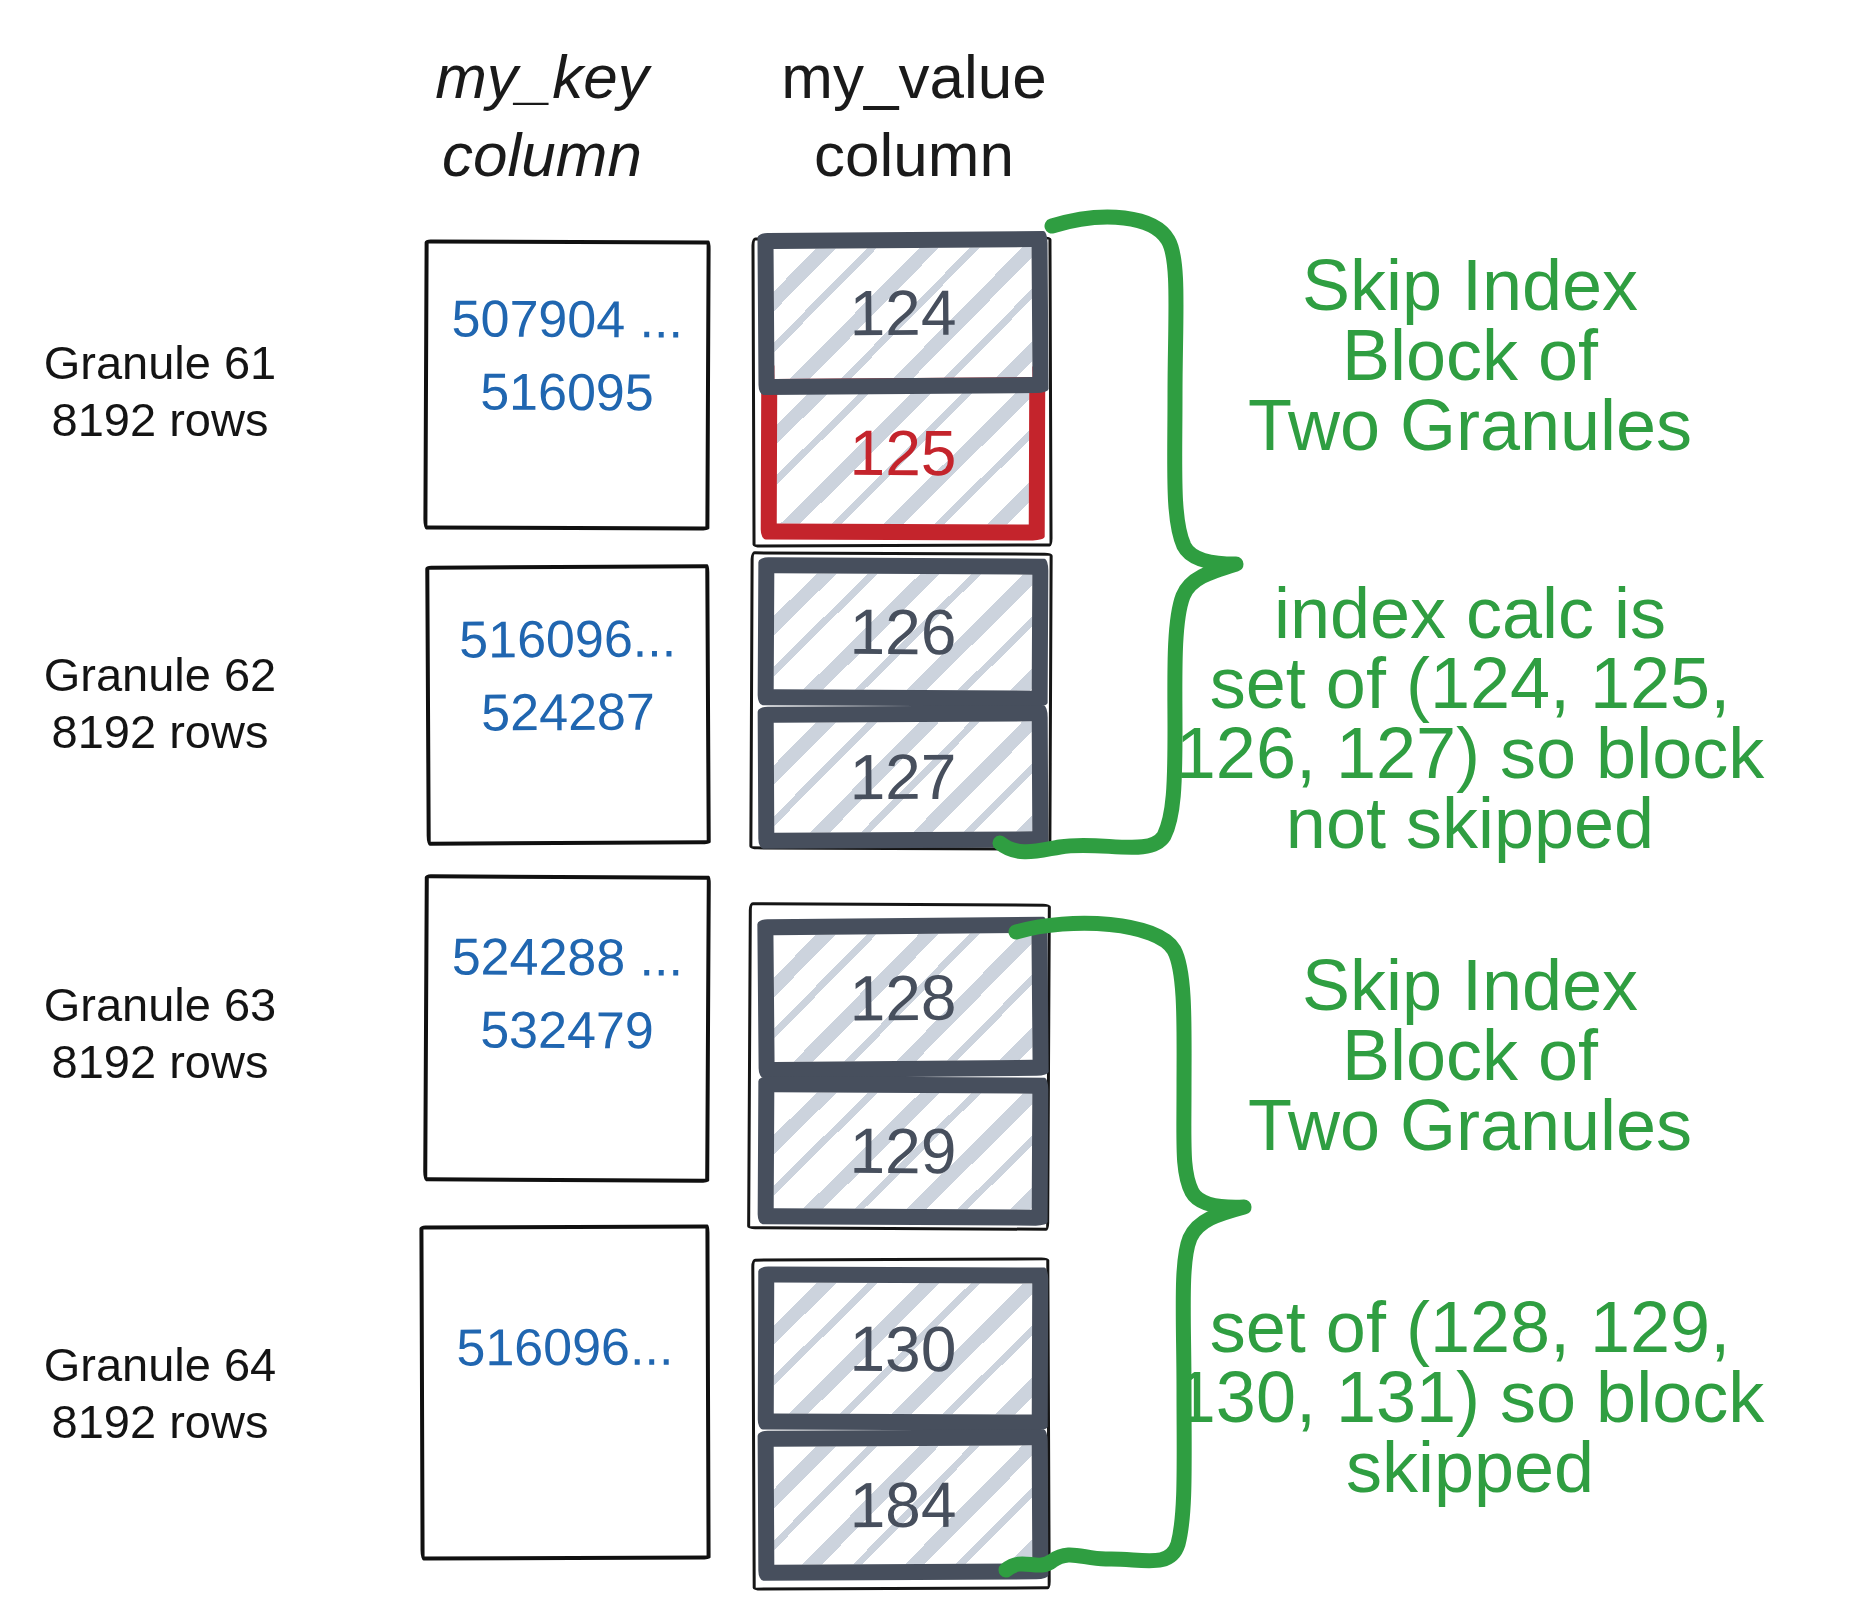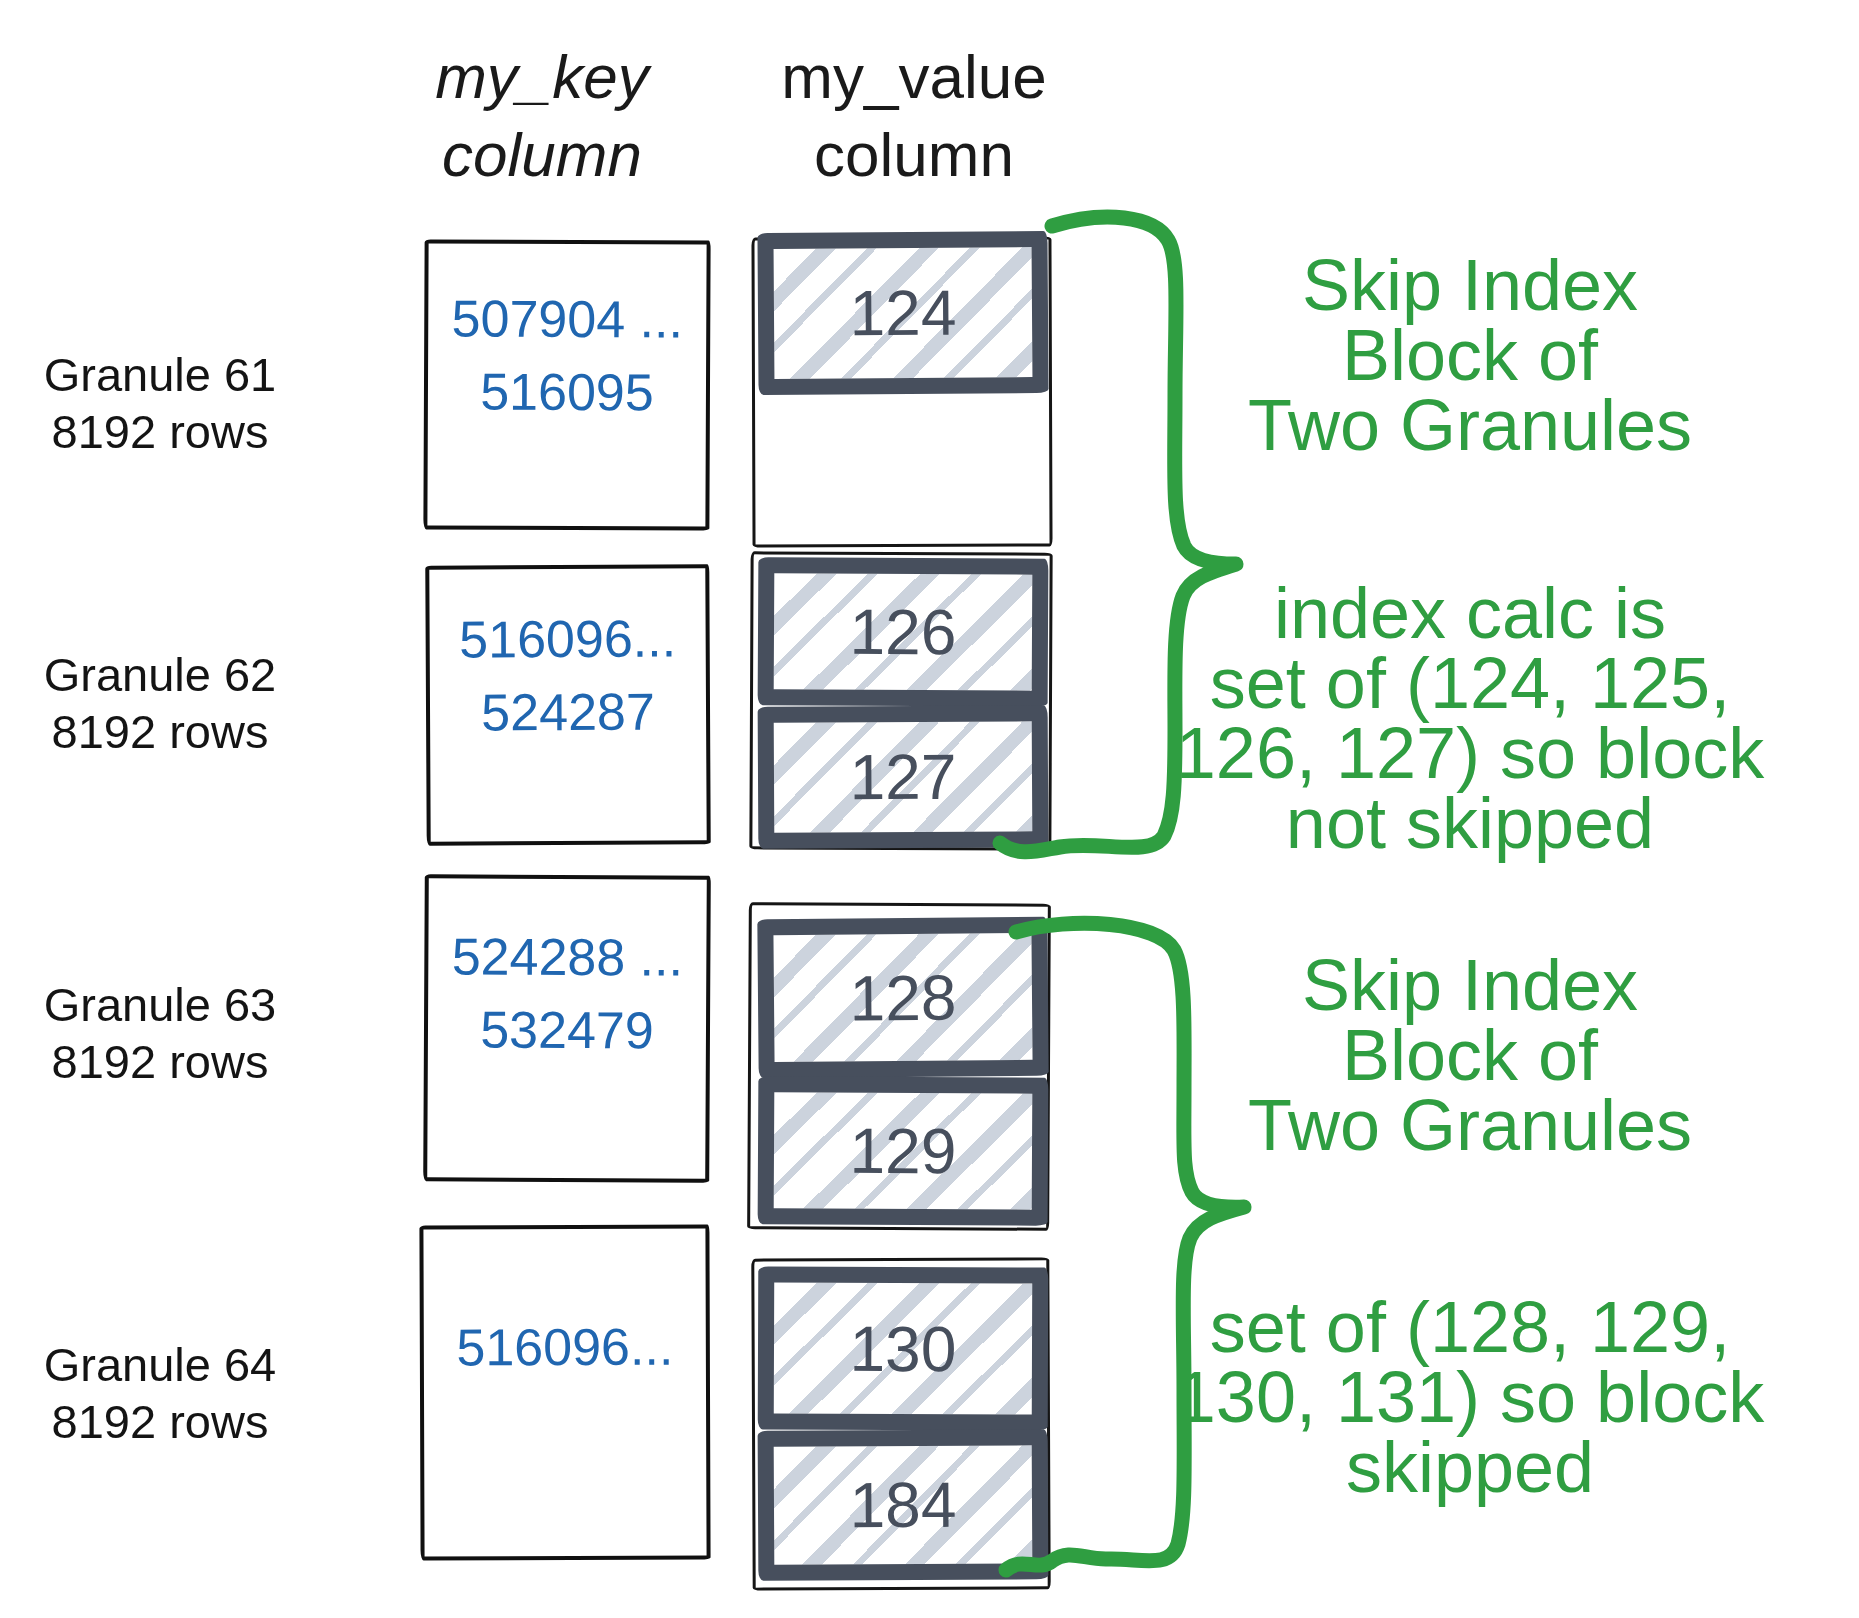--- a/index.html
+++ b/index.html
@@ -9,21 +9,21 @@
   }
   
   .hdr{position:absolute;width:320px;text-align:center;color:#1a1a1a;
        font-size:62px;line-height:78px;}
   .hdr-key{left:382px;top:38px;font-style:italic;}
   .hdr-value{left:754px;top:38px;}
 
   
   .glabel{position:absolute;left:5px;width:310px;text-align:center;color:#141414;
           font-size:47px;line-height:57px;}
-  .gl0{top:334px;margin-top:12px;} .gl1{top:646px;} .gl2{top:976px;} .gl3{top:1336px;}
+  .gl0{top:334px;} .gl1{top:646px;} .gl2{top:976px;} .gl3{top:1336px;}
 
   
   .kbox{position:absolute;background:#ffffff;border:4px solid #101010;
         box-sizing:border-box;display:flex;align-items:center;justify-content:center;
         border-radius:6px 2px 10px 3px / 3px 8px 2px 10px;}
   .k0{left:424px;top:240px;width:286px;height:290px;transform:rotate(0.25deg);}
   .k1{left:426px;top:565px;width:284px;height:280px;transform:rotate(-0.3deg);}
   .k2{left:424px;top:875px;width:286px;height:307px;transform:rotate(0.3deg);}
   .k3{left:420px;top:1225px;width:290px;height:335px;transform:rotate(-0.2deg);}
   .kv{margin-top:-58px;text-align:center;color:#2066b0;font-size:52px;line-height:73px;}
@@ -119,20 +119,23 @@
     <div class="kv">
       <div>516096...</div>
     </div>
   </div>
 
   <div class="pair p0"></div>
   <div class="pair p1"></div>
   <div class="pair p2"></div>
   <div class="pair p3"></div>
 
+  <div class="vbox v125">
+    <span>125</span>
+  </div>
   <div class="vbox v124">
     <span>124</span>
   </div>
   <div class="vbox v126">
     <span>126</span>
   </div>
   <div class="vbox v127">
     <span>127</span>
   </div>
   <div class="vbox v128">

